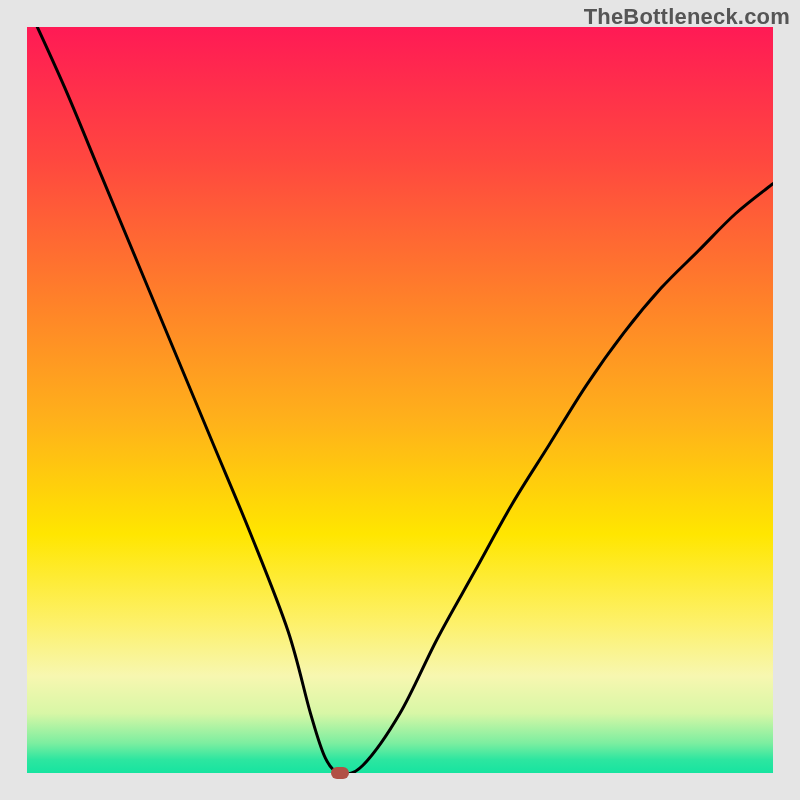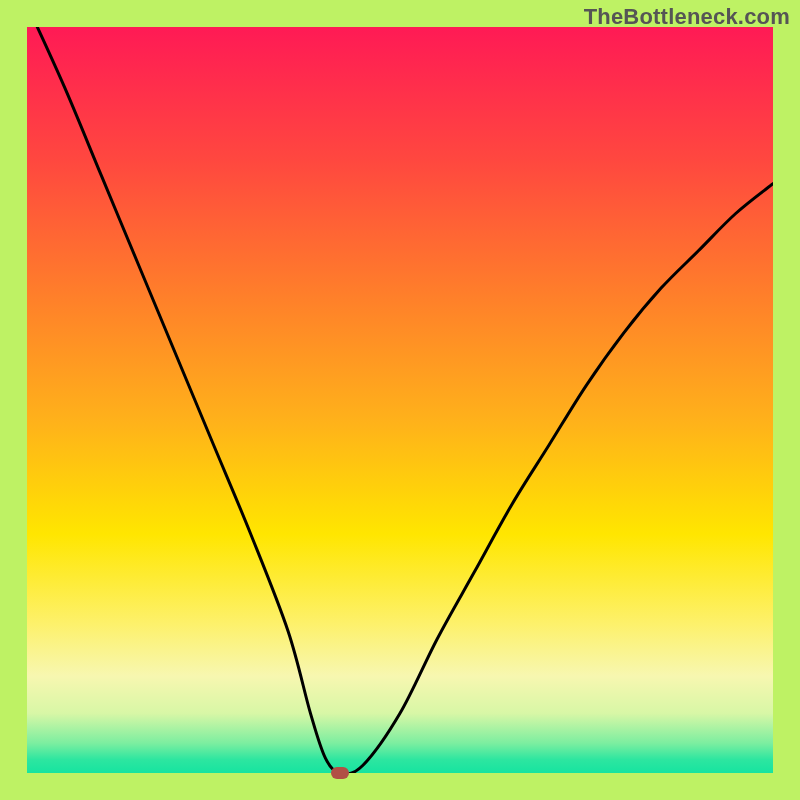--- a/index.html
+++ b/index.html
@@ -10,21 +10,21 @@
     background: #000;
     overflow: hidden;
     font-family: Arial, Helvetica, sans-serif;
   }
   .frame {
     position: absolute;
     top: 0;
     left: 0;
     width: 800px;
     height: 800px;
-    background: #bef264;
+    background: #e5e5e5;
   }
   .plot-area {
     position: absolute;
     top: 27px;
     left: 27px;
     width: 746px;
     height: 746px;
     background: linear-gradient(to bottom,
       #ff1a55 0%,
       #ff483f 18%,

